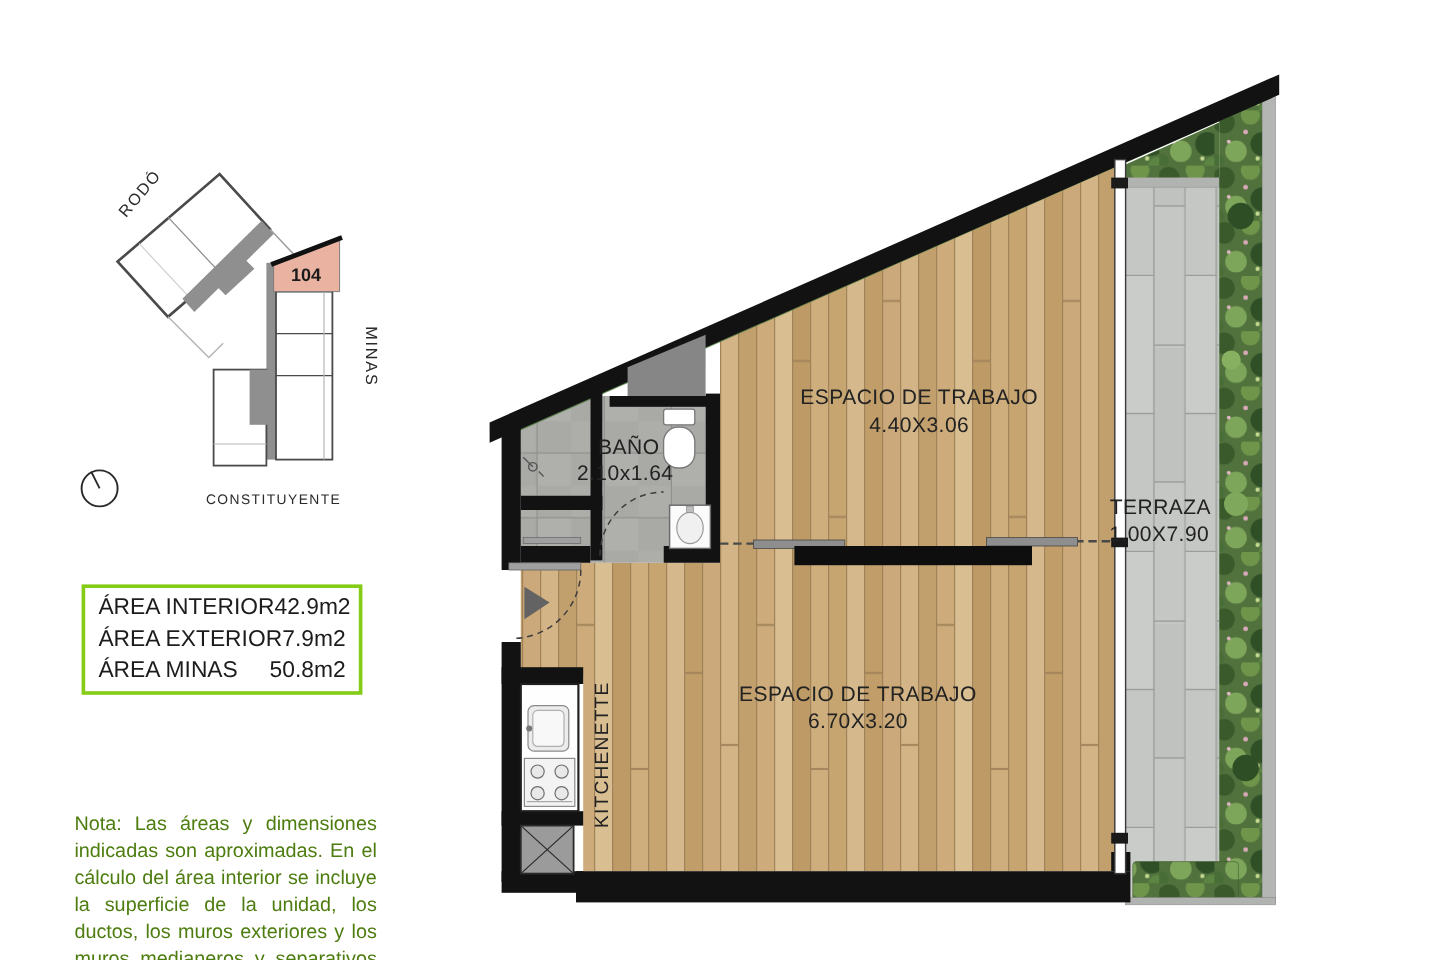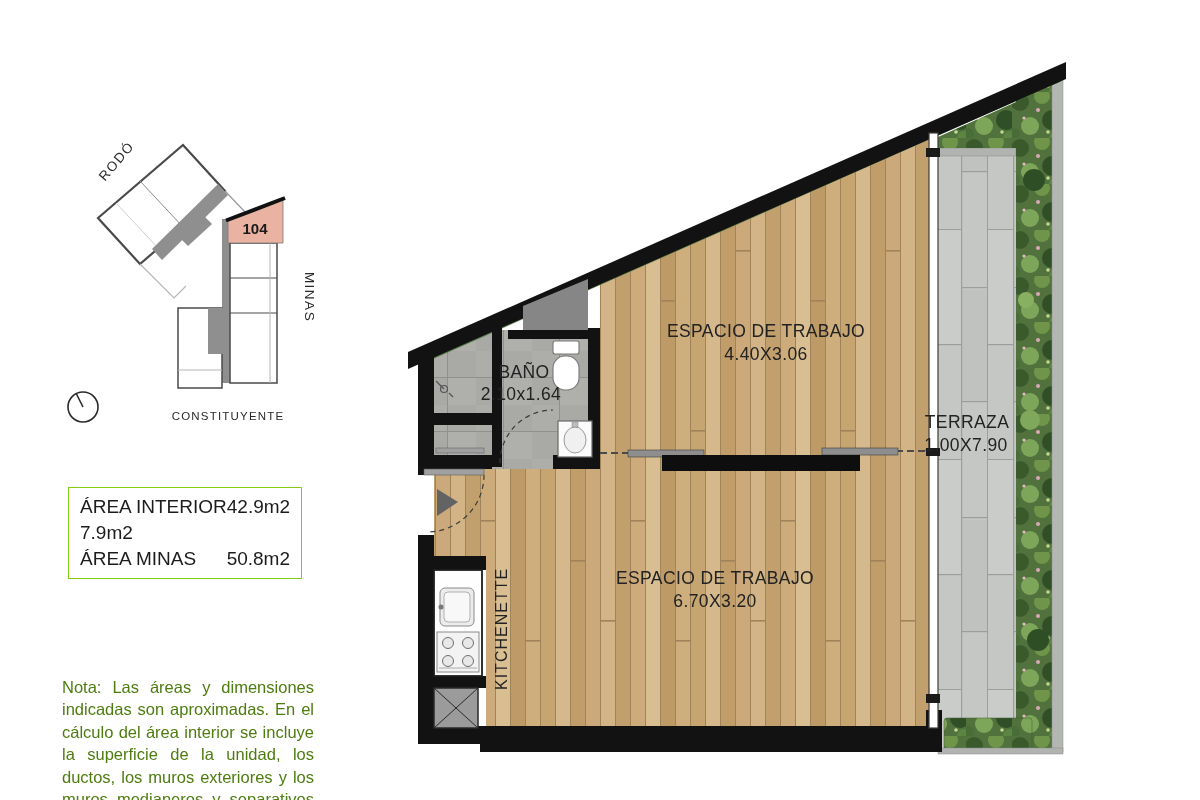--- a/index.html
+++ b/index.html
@@ -1,19 +1,19 @@
 <!DOCTYPE html>
 <html><head>
 <meta charset="utf-8">
 <style>
   html,body{margin:0;padding:0;background:#ffffff;}
   body{width:1200px;height:800px;position:relative;overflow:hidden;
        font-family:"Liberation Sans",sans-serif;color:#1c1c1c;}
   .abs{position:absolute;}
-  #area-table{left:68px;top:487px;width:234px;height:92px;border:1px solid #84cc16;
+  #area-table{left:68px;top:487px;width:234px;height:92px;border:3px solid #84cc16;
       box-sizing:border-box;display:flex;flex-direction:column;justify-content:center;
       padding:4px 11px;}
   .area-row{display:flex;justify-content:space-between;font-size:19px;line-height:26px;
       white-space:nowrap;}
   #note-text{left:62px;top:676px;width:252px;font-size:16.5px;line-height:22.4px;
       text-align:justify;color:#4d7c0f;}
   svg text{font-family:"Liberation Sans",sans-serif;}
 </style>
 </head>
 <body>
@@ -243,20 +243,21 @@
     <line x1="31" y1="295" x2="24" y2="281" stroke="#2a2a2a" stroke-width="1.6"></line>
   </g>
 </svg>
 
 <div class="abs" id="area-table">
   <div class="area-row">
     <span>ÁREA INTERIOR</span>
     <span>42.9m2</span>
   </div>
   <div class="area-row">
+    <span>ÁREA EXTERIOR</span>
     <span>7.9m2</span>
   </div>
   <div class="area-row">
     <span>ÁREA MINAS</span>
     <span>50.8m2</span>
   </div>
 </div>
 
 <div class="abs" id="note-text">Nota: Las áreas y dimensiones indicadas son aproximadas. En el cálculo del área interior se incluye la superficie de la unidad, los ductos, los muros exteriores y los muros medianeros y separativos a eje.</div>
 

